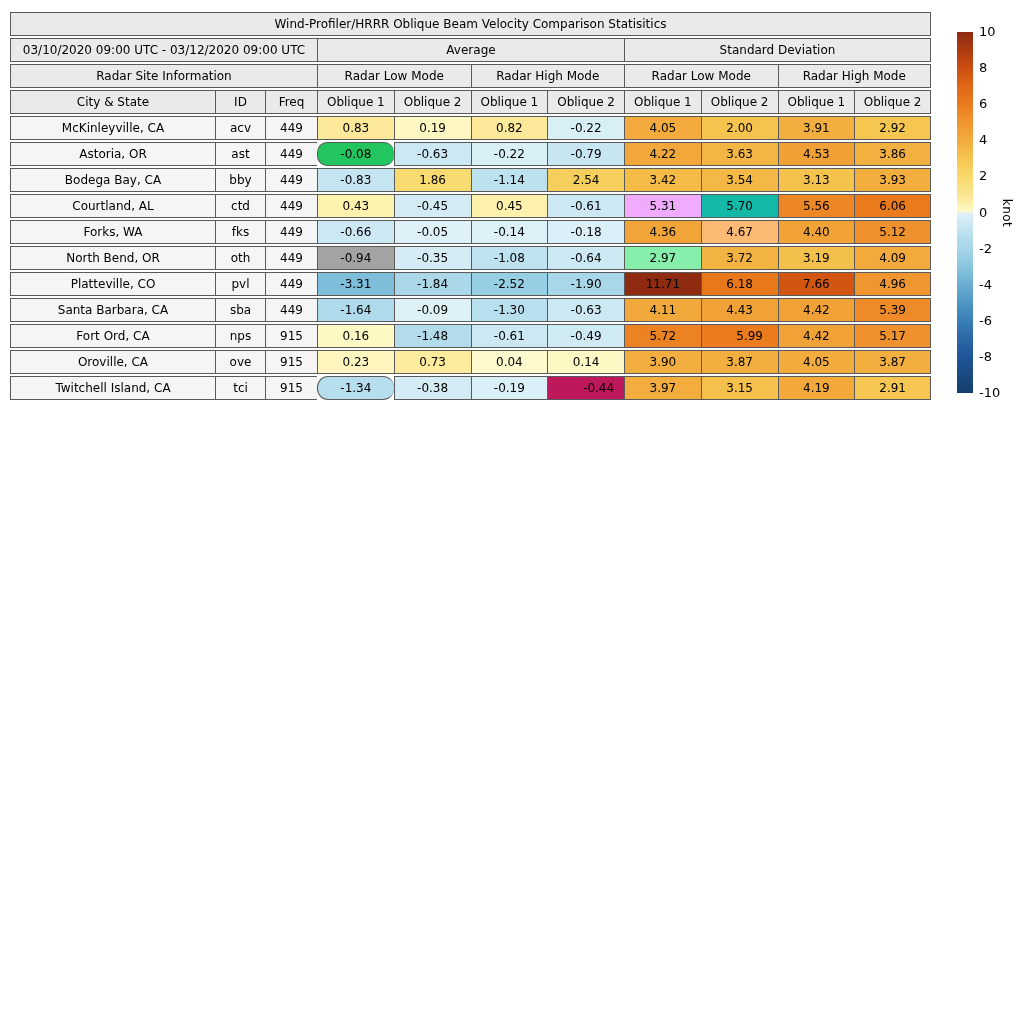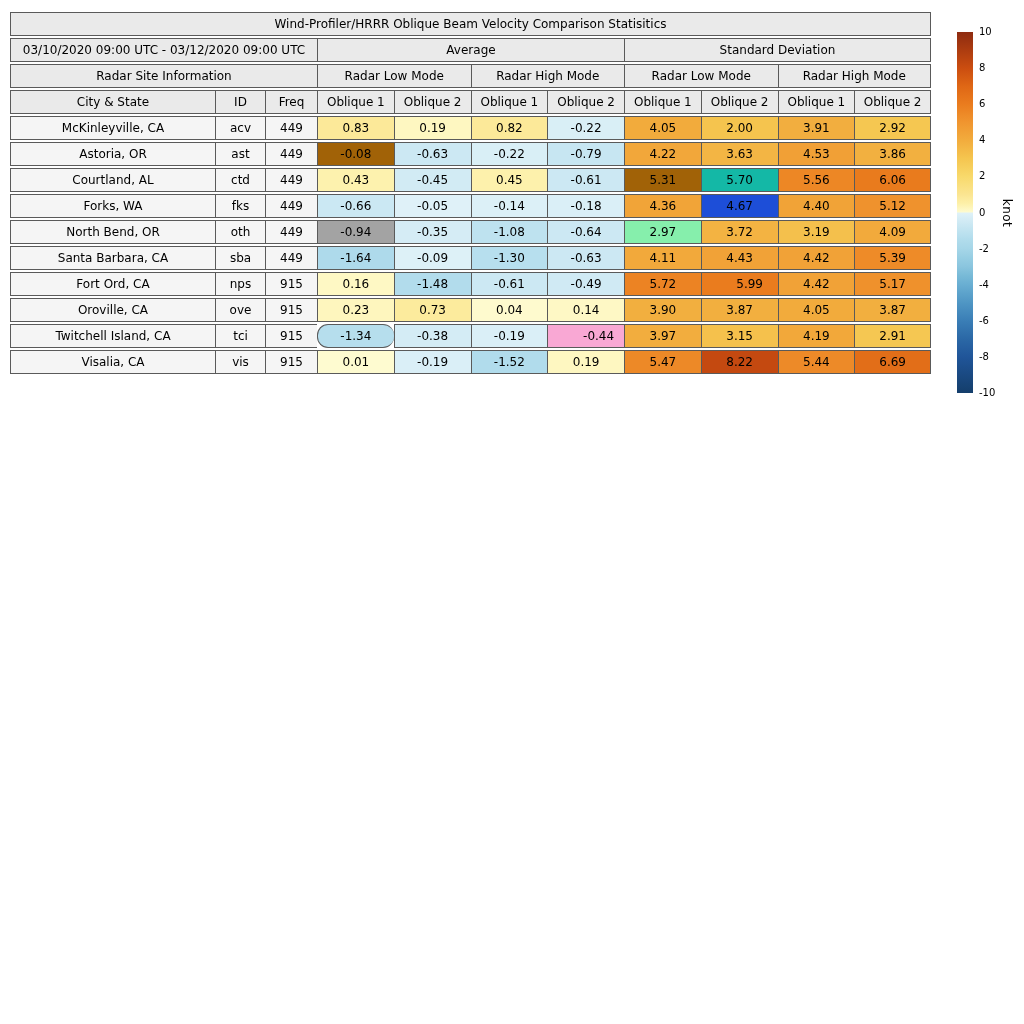--- a/index.html
+++ b/index.html
@@ -16,21 +16,21 @@
     border-top:1px solid #5a5a5a;border-bottom:1px solid #5a5a5a;border-left:1px solid #5a5a5a;
     overflow:hidden;white-space:nowrap;
   }
   table.stats th:last-child, table.stats td:last-child{border-right:1px solid #5a5a5a;}
   .hdr{background:#eaeaea;}
   .lbl{background:#f5f5f5;}
   .val{background:#fff;}
 
   .cbar{position:absolute;left:957px;top:32px;width:16px;height:361px;}
   .cb-gradient{position:absolute;left:0;top:0;width:16px;height:361px;}
-  .cb-tick{position:absolute;left:22px;font-size:10px;line-height:12px;transform:translateY(-50%);white-space:nowrap;}
+  .cb-tick{position:absolute;left:22px;font-size:13px;line-height:12px;transform:translateY(-50%);white-space:nowrap;}
   .cb-unit{
     position:absolute;left:43px;top:50%;transform:translateY(-50%);
     writing-mode:vertical-rl;font-size:12px;letter-spacing:0.5px;
   }
 </style>
 </head>
 <body>
 
 <div class="canvas">
 
@@ -89,67 +89,93 @@
           <td class="val" style="background: rgb(217, 239, 246);">-0.22</td>
           <td class="val" style="background: rgb(242, 171, 60);">4.05</td>
           <td class="val" style="background: rgb(245, 196, 78);">2.00</td>
           <td class="val" style="background: rgb(242, 174, 63);">3.91</td>
           <td class="val" style="background: rgb(245, 199, 81);">2.92</td>
         </tr>
         <tr>
           <td class="lbl">Astoria, OR</td>
           <td class="lbl">ast</td>
           <td class="lbl">449</td>
-          <td class="val" style="background: #a16207;">-0.08</td>
+          <td class="val" style="background: #22c55e; border-radius: 10px;">-0.08</td>
           <td class="val" style="background: rgb(204, 232, 243);">-0.63</td>
           <td class="val" style="background: rgb(217, 239, 246);">-0.22</td>
           <td class="val" style="background: rgb(199, 230, 242);">-0.79</td>
           <td class="val" style="background: rgb(242, 167, 58);">4.22</td>
           <td class="val" style="background: rgb(243, 181, 68);">3.63</td>
           <td class="val" style="background: rgb(241, 160, 54);">4.53</td>
           <td class="val" style="background: rgb(242, 176, 64);">3.86</td>
         </tr>
         <tr>
+          <td class="lbl">Bodega Bay, CA</td>
+          <td class="lbl">bby</td>
+          <td class="lbl">449</td>
+          <td class="val" style="background: rgb(197, 229, 241);">-0.83</td>
+          <td class="val" style="background: rgb(248, 219, 112);">1.86</td>
+          <td class="val" style="background: rgb(188, 225, 239);">-1.14</td>
+          <td class="val" style="background: rgb(246, 206, 92);">2.54</td>
+          <td class="val" style="background: rgb(244, 187, 71);">3.42</td>
+          <td class="val" style="background: rgb(243, 184, 69);">3.54</td>
+          <td class="val" style="background: rgb(245, 194, 77);">3.13</td>
+          <td class="val" style="background: rgb(242, 174, 62);">3.93</td>
+        </tr>
+        <tr>
           <td class="lbl">Courtland, AL</td>
           <td class="lbl">ctd</td>
           <td class="lbl">449</td>
           <td class="val" style="background: rgb(253, 242, 174);">0.43</td>
           <td class="val" style="background: rgb(210, 235, 244);">-0.45</td>
           <td class="val" style="background: rgb(253, 241, 172);">0.45</td>
           <td class="val" style="background: rgb(204, 232, 243);">-0.61</td>
-          <td class="val" style="background: #a16207; margin-left: 18px;">5.31</td>
+          <td class="val" style="background: #f0abfc; margin-left: 18px;">5.31</td>
           <td class="val" style="background: #14b8a6;">5.70</td>
           <td class="val" style="background: rgb(237, 135, 37);">5.56</td>
           <td class="val" style="background: rgb(233, 123, 29);">6.06</td>
         </tr>
         <tr>
           <td class="lbl">Forks, WA</td>
           <td class="lbl">fks</td>
           <td class="lbl">449</td>
           <td class="val" style="background: rgb(203, 232, 243);">-0.66</td>
           <td class="val" style="background: rgb(223, 241, 248);">-0.05</td>
           <td class="val" style="background: rgb(220, 240, 247);">-0.14</td>
           <td class="val" style="background: rgb(218, 239, 247);">-0.18</td>
           <td class="val" style="background: rgb(241, 164, 56);">4.36</td>
-          <td class="val" style="background: #1d4ed8;">4.67</td>
+          <td class="val" style="background: #fdba74;">4.67</td>
           <td class="val" style="background: rgb(241, 163, 55);">4.40</td>
           <td class="val" style="background: rgb(239, 146, 45);">5.12</td>
         </tr>
         <tr>
           <td class="lbl">North Bend, OR</td>
           <td class="lbl">oth</td>
           <td class="lbl">449</td>
           <td class="val" style="background: #a3a3a3;">-0.94</td>
           <td class="val" style="background: rgb(213, 236, 245);">-0.35</td>
           <td class="val" style="background: rgb(190, 226, 239);">-1.08</td>
           <td class="val" style="background: rgb(204, 232, 243);">-0.64</td>
           <td class="val" style="background: #86efac;">2.97</td>
           <td class="val" style="background: rgb(243, 179, 66);">3.72</td>
           <td class="val" style="background: rgb(244, 192, 76);">3.19</td>
           <td class="val" style="background: rgb(242, 170, 60);">4.09</td>
+        </tr>
+        <tr>
+          <td class="lbl">Platteville, CO</td>
+          <td class="lbl">pvl</td>
+          <td class="lbl">449</td>
+          <td class="val" style="background: rgb(127, 190, 218);">-3.31</td>
+          <td class="val" style="background: rgb(170, 216, 233);">-1.84</td>
+          <td class="val" style="background: rgb(150, 206, 227);">-2.52</td>
+          <td class="val" style="background: rgb(168, 215, 233);">-1.90</td>
+          <td class="val" style="background: rgb(142, 43, 16);">11.71</td>
+          <td class="val" style="background: rgb(232, 120, 28);">6.18</td>
+          <td class="val" style="background: rgb(210, 86, 18);">7.66</td>
+          <td class="val" style="background: rgb(240, 150, 48);">4.96</td>
         </tr>
         <tr>
           <td class="lbl">Santa Barbara, CA</td>
           <td class="lbl">sba</td>
           <td class="lbl">449</td>
           <td class="val" style="background: rgb(174, 218, 235);">-1.64</td>
           <td class="val" style="background: rgb(221, 241, 247);">-0.09</td>
           <td class="val" style="background: rgb(183, 223, 238);">-1.30</td>
           <td class="val" style="background: rgb(204, 232, 243);">-0.63</td>
           <td class="val" style="background: rgb(242, 169, 59);">4.11</td>
@@ -183,38 +209,25 @@
           <td class="val" style="background: rgb(242, 171, 60);">4.05</td>
           <td class="val" style="background: rgb(242, 175, 63);">3.87</td>
         </tr>
         <tr>
           <td class="lbl">Twitchell Island, CA</td>
           <td class="lbl">tci</td>
           <td class="lbl">915</td>
           <td class="val" style="background: rgb(182, 222, 237); border-radius: 11px;">-1.34</td>
           <td class="val" style="background: rgb(212, 236, 245);">-0.38</td>
           <td class="val" style="background: rgb(218, 239, 247);">-0.19</td>
-          <td class="val" style="background: #f9a8d4; padding-left: 25px;">-0.44</td>
+          <td class="val" style="background: #be185d; padding-left: 25px;">-0.44</td>
           <td class="val" style="background: rgb(242, 173, 62);">3.97</td>
           <td class="val" style="background: rgb(245, 193, 76);">3.15</td>
           <td class="val" style="background: rgb(242, 168, 58);">4.19</td>
           <td class="val" style="background: rgb(245, 199, 82);">2.91</td>
-        </tr>
-        <tr>
-          <td class="lbl">Visalia, CA</td>
-          <td class="lbl">vis</td>
-          <td class="lbl">915</td>
-          <td class="val" style="background: rgb(254, 251, 208);">0.01</td>
-          <td class="val" style="background: rgb(218, 239, 247);">-0.19</td>
-          <td class="val" style="background: rgb(177, 220, 236);">-1.52</td>
-          <td class="val" style="background: rgb(254, 247, 193);">0.19</td>
-          <td class="val" style="background: rgb(237, 137, 39);">5.47</td>
-          <td class="val" style="background: rgb(196, 73, 16);">8.22</td>
-          <td class="val" style="background: rgb(237, 138, 40);">5.44</td>
-          <td class="val" style="background: rgb(226, 110, 24);">6.69</td>
         </tr>
       </tbody>
   </table>
 
   <div class="cbar">
     <div class="cb-gradient" id="cbGradient" style="background: linear-gradient(rgb(142, 43, 16) 0%, rgb(203, 77, 16) 10%, rgb(223, 103, 21) 15%, rgb(234, 124, 30) 20%, rgb(240, 149, 47) 25%, rgb(242, 172, 61) 30%, rgb(245, 197, 79) 35%, rgb(248, 217, 107) 40%, rgb(251, 229, 145) 45%, rgb(253, 240, 168) 47.5%, rgb(254, 251, 208) 49.95%, rgb(224, 242, 248) 50.05%, rgb(208, 234, 244) 52.5%, rgb(192, 227, 240) 55%, rgb(177, 220, 236) 57.5%, rgb(166, 214, 232) 60%, rgb(151, 206, 227) 62.5%, rgb(138, 197, 222) 65%, rgb(120, 186, 215) 67.5%, rgb(105, 174, 210) 70%, rgb(79, 150, 196) 75%, rgb(58, 126, 182) 80%, rgb(43, 104, 166) 85%, rgb(32, 85, 153) 90%, rgb(20, 62, 107) 100%);"></div>
     <div id="cbTicks">
         <div class="cb-tick" style="top: 0px;">10</div>
         <div class="cb-tick" style="top: 36.1px;">8</div>
         <div class="cb-tick" style="top: 72.2px;">6</div>

